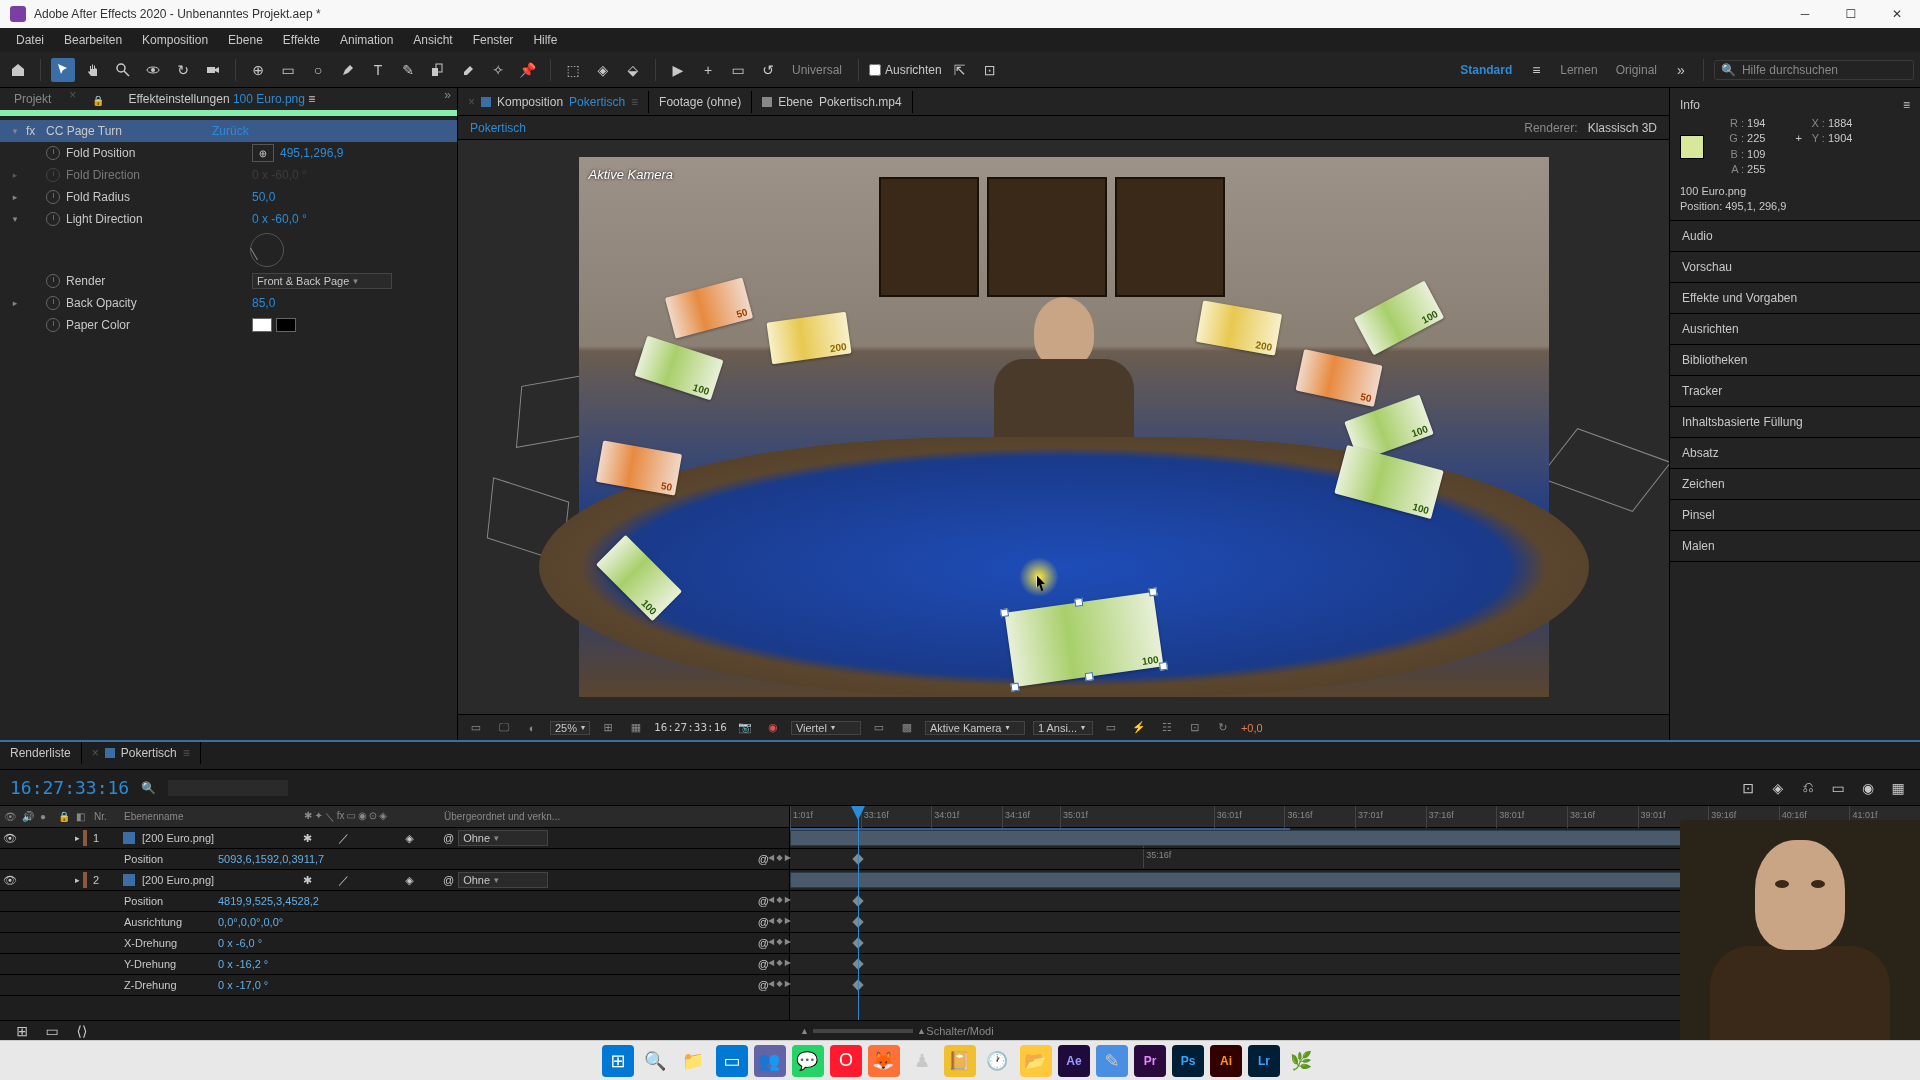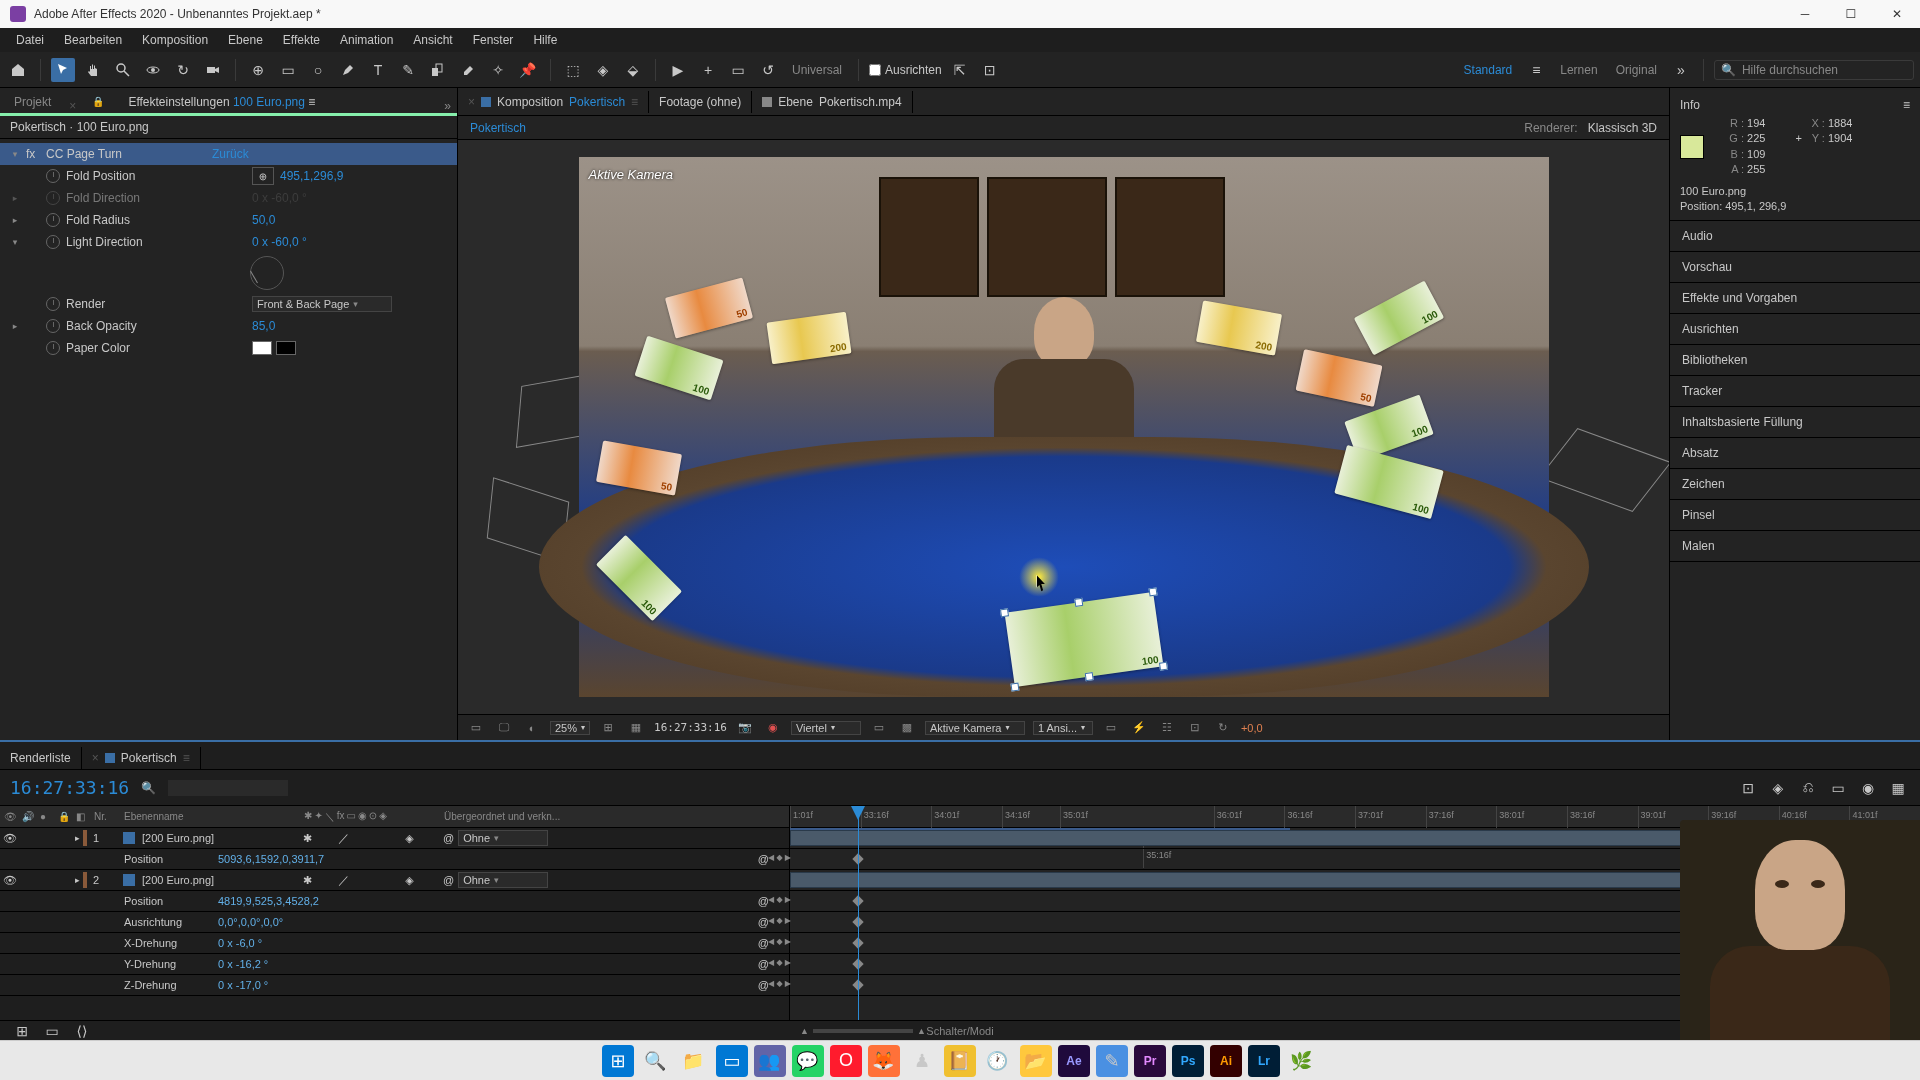--- a/index.html
+++ b/index.html
@@ -15,32 +15,32 @@
 .menubar { height: 24px; background: #1e1e1e; display: flex; align-items: center; padding-left: 6px; font-size: 12px; color: #c8c8c8; }
 .menubar .item { padding: 4px 10px; }
 
 
 .toolbar { height: 36px; background: #232323; display: flex; align-items: center; padding: 0 6px; gap: 6px; border-bottom: 1px solid #000; }
 .toolbtn { width: 24px; height: 24px; display: flex; align-items: center; justify-content: center; color: #c8c8c8; font-size: 14px; border-radius: 2px; }
 .toolbtn.active { background: #3a6ea5; color: #fff; }
 .toolbtn svg { width: 16px; height: 16px; fill: currentColor; }
 .tool-sep { width: 1px; height: 22px; background: #3a3a3a; margin: 0 4px; }
 .tool-text { font-size: 12px; color: #888; padding: 0 6px; }
-.tool-text.active { color: #2b8bd6; }
+.tool-text.active { color: #2b8bd6; font-weight: bold; }
 .tool-check { display: flex; align-items: center; gap: 4px; font-size: 12px; color: #c8c8c8; }
 .tool-check input { width: 12px; height: 12px; }
 .tool-spacer { flex: 1; }
 .search { display: flex; align-items: center; gap: 6px; border: 1px solid #3a3a3a; border-radius: 3px; padding: 2px 6px; font-size: 12px; color: #888; width: 200px; }
 
 
 .main { display: flex; height: calc(100% - 28px - 24px - 36px - 300px - 40px); }
 
 
 .left { width: 458px; background: #232323; border-right: 1px solid #000; display: flex; flex-direction: column; font-size: 12px; }
-.panel-tabs { height: 28px; display: flex; align-items: flex-end; padding: 0 6px; gap: 10px; border-bottom: 3px solid #86efac; }
+.panel-tabs { height: 28px; display: flex; align-items: flex-start; padding: 0 6px; gap: 10px; border-bottom: 6px solid #86efac; }
 .tab { padding: 4px 8px; color: #888; }
 .tab.active { color: #c8c8c8; }
 .blue { color: #2b8bd6; }
 .crumb { padding: 4px 10px; border-bottom: 1px solid #000; }
 .effect-list { padding: 4px 0; }
 .erow { display: flex; align-items: center; height: 22px; padding-left: 10px; gap: 6px; }
 .erow .twisty { width: 10px; font-size: 9px; color: #888; text-align: center; }
 .erow .stopwatch { width: 14px; height: 14px; border: 1px solid #666; border-radius: 50%; position: relative; }
 .erow .stopwatch::after { content: ''; position: absolute; width: 1px; height: 5px; background: #666; left: 50%; top: 2px; }
 .erow .label { flex: 0 0 180px; }
@@ -100,21 +100,21 @@
 .info-row { display: flex; gap: 20px; align-items: center; }
 .info-swatch { width: 24px; height: 24px; background: #d8e89a; border: 1px solid #000; }
 .info-cols { display: flex; gap: 30px; font-size: 11px; line-height: 1.4; }
 .info-col { text-align: right; }
 .info-col .lbl { color: #888; display: inline-block; width: 20px; text-align: right; }
 .info-sub { font-size: 11px; color: #c8c8c8; margin-top: 6px; line-height: 1.4; }
 .side-section { padding: 8px 12px; border-bottom: 1px solid #000; }
 
 
 .timeline { height: 300px; background: #1e1e1e; display: flex; flex-direction: column; border-top: 2px solid #3a6ea5; font-size: 12px; }
-.tl-tabs { height: 28px; display: flex; align-items: flex-end; border-bottom: 1px solid #000; }
+.tl-tabs { height: 28px; display: flex; align-items: flex-start; border-bottom: 1px solid #000; }
 .tl-top { height: 36px; display: flex; align-items: center; padding: 0 10px; gap: 12px; border-bottom: 1px solid #000; }
 .timecode { color: #2b8bd6; font-size: 18px; font-family: monospace; }
 .tl-search { background: #2a2a2a; border: none; padding: 2px 6px; font-size: 11px; width: 120px; }
 .tl-ctrl-group { display: flex; gap: 6px; margin-left: auto; }
 .tl-body { flex: 1; display: flex; overflow: hidden; }
 .tl-left { width: 790px; border-right: 1px solid #000; display: flex; flex-direction: column; }
 .tl-header { height: 22px; display: flex; align-items: center; background: #2a2a2a; border-bottom: 1px solid #000; font-size: 10px; color: #888; }
 .tl-hcell { padding: 0 4px; }
 .layer-row { height: 21px; display: flex; align-items: center; border-bottom: 1px solid #000; font-size: 11px; }
 .layer-row.sub { padding-left: 30px; }
@@ -263,21 +263,20 @@
 <div class="main">
 
   <div class="left">
     <div class="panel-tabs">
       <span class="tab">Projekt</span>
       <span style="color:#555;">×</span>
       <span class="toolbtn" style="font-size:10px;">🔒</span>
       <span class="tab active"><span>Effekteinstellungen</span> <span class="blue">100 Euro.png</span> ≡</span>
       <span style="margin-left:auto;color:#888;">»</span>
     </div>
-    <div class="crumb">Pokertisch · 100 Euro.png</div>
     <div class="effect-list">
       <div class="erow" style="background:#3a5a8a;">
         <span class="twisty">▾</span>
         <span style="width:14px;">fx</span>
         <span class="label" style="flex:0 0 160px;">CC Page Turn</span>
         <span class="value">Zurück</span>
       </div>
       <div class="erow">
         <span class="twisty"></span>
           <span style="width:14px;"></span>

